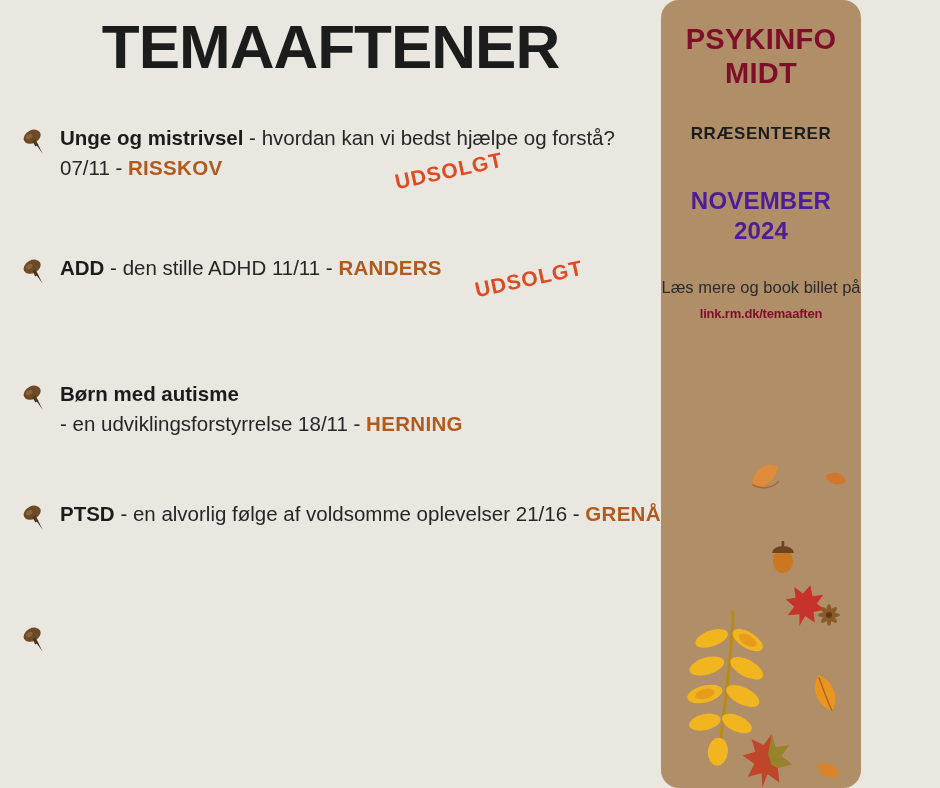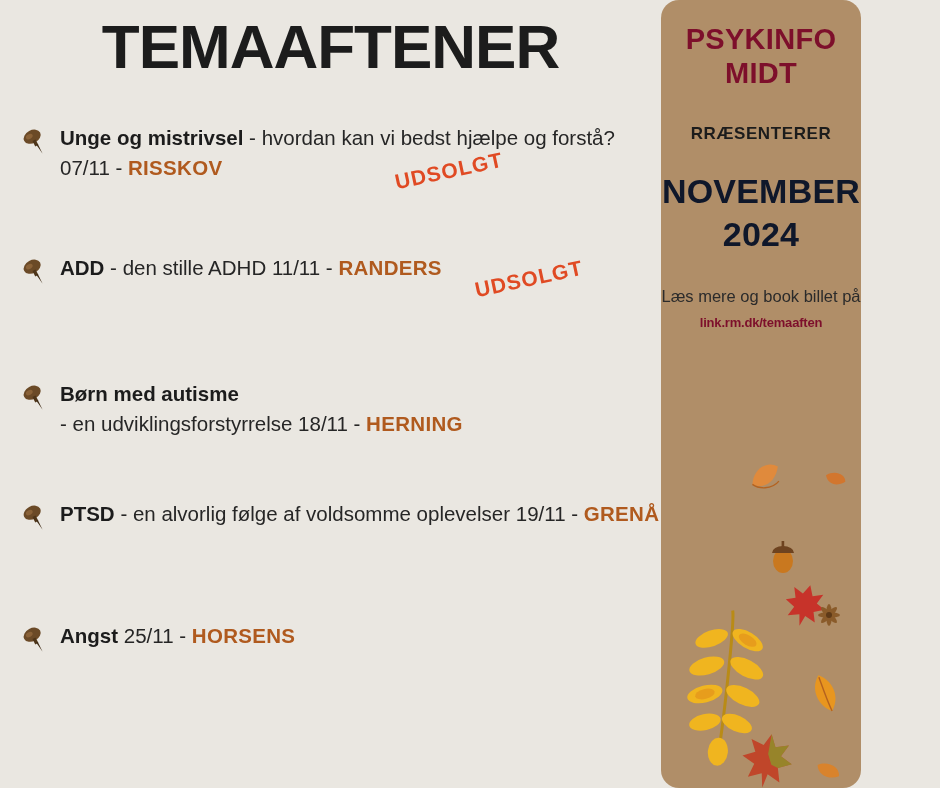--- a/index.html
+++ b/index.html
@@ -111,23 +111,23 @@
     font-family: "Liberation Sans", sans-serif;
     font-weight: bold;
     font-size: 17px;
     color: #1c1c1c;
     letter-spacing: 0.6px;
     margin-top: 34px;
   }
   .month {
     font-family: "Liberation Sans", sans-serif;
     font-weight: bold;
-    font-size: 34px;
-    color: #0f172a;
-    margin-top: 26px;
+    font-size: 24px;
+    color: #4c1d95;
+    margin-top: 42px;
     line-height: 1.25;
     letter-spacing: 0.2px;
   }
   .booking {
     font-family: "Liberation Sans", sans-serif;
     font-size: 16.5px;
     color: #2b2b2b;
     margin-top: 29px;
     line-height: 1.5;
   }
@@ -214,38 +214,35 @@
           <svg viewBox="0 0 34 34" width="34" height="34">
             <g transform="rotate(-28 17 17)">
               <ellipse cx="17" cy="11" rx="9" ry="6.5" fill="#6b4a27"></ellipse>
               <ellipse cx="14.5" cy="9.5" rx="3.6" ry="2.4" fill="#8a6238"></ellipse>
               <rect x="15.2" y="15" width="3.4" height="6" fill="#4e3519"></rect>
               <path d="M16.9 20 L18.6 20 L18.2 31 Z" fill="#3d2a14"></path>
             </g>
           </svg>
         </span>
         <div class="line">
-          <span class="b">PTSD</span><span> - en alvorlig følge af voldsomme oplevelser 19/11 - </span><span class="place">GRENÅ</span>
+          <span class="b">PTSD</span><span> - en alvorlig følge af voldsomme oplevelser 21/16 - </span><span class="place">GRENÅ</span>
         </div>
       </div>
 
       <div class="event e5">
         <span class="pin">
           <svg viewBox="0 0 34 34" width="34" height="34">
             <g transform="rotate(-28 17 17)">
               <ellipse cx="17" cy="11" rx="9" ry="6.5" fill="#6b4a27"></ellipse>
               <ellipse cx="14.5" cy="9.5" rx="3.6" ry="2.4" fill="#8a6238"></ellipse>
               <rect x="15.2" y="15" width="3.4" height="6" fill="#4e3519"></rect>
               <path d="M16.9 20 L18.6 20 L18.2 31 Z" fill="#3d2a14"></path>
             </g>
           </svg>
         </span>
-        <div class="line">
-          <span class="b">Angst</span><span> 25/11 - </span><span class="place">HORSENS</span>
-        </div>
       </div>
 
     </div>
   </div>
 
   <div class="right">
     <div class="brand">
       <div>PSYKINFO</div>
       <div>MIDT</div>
     </div>

